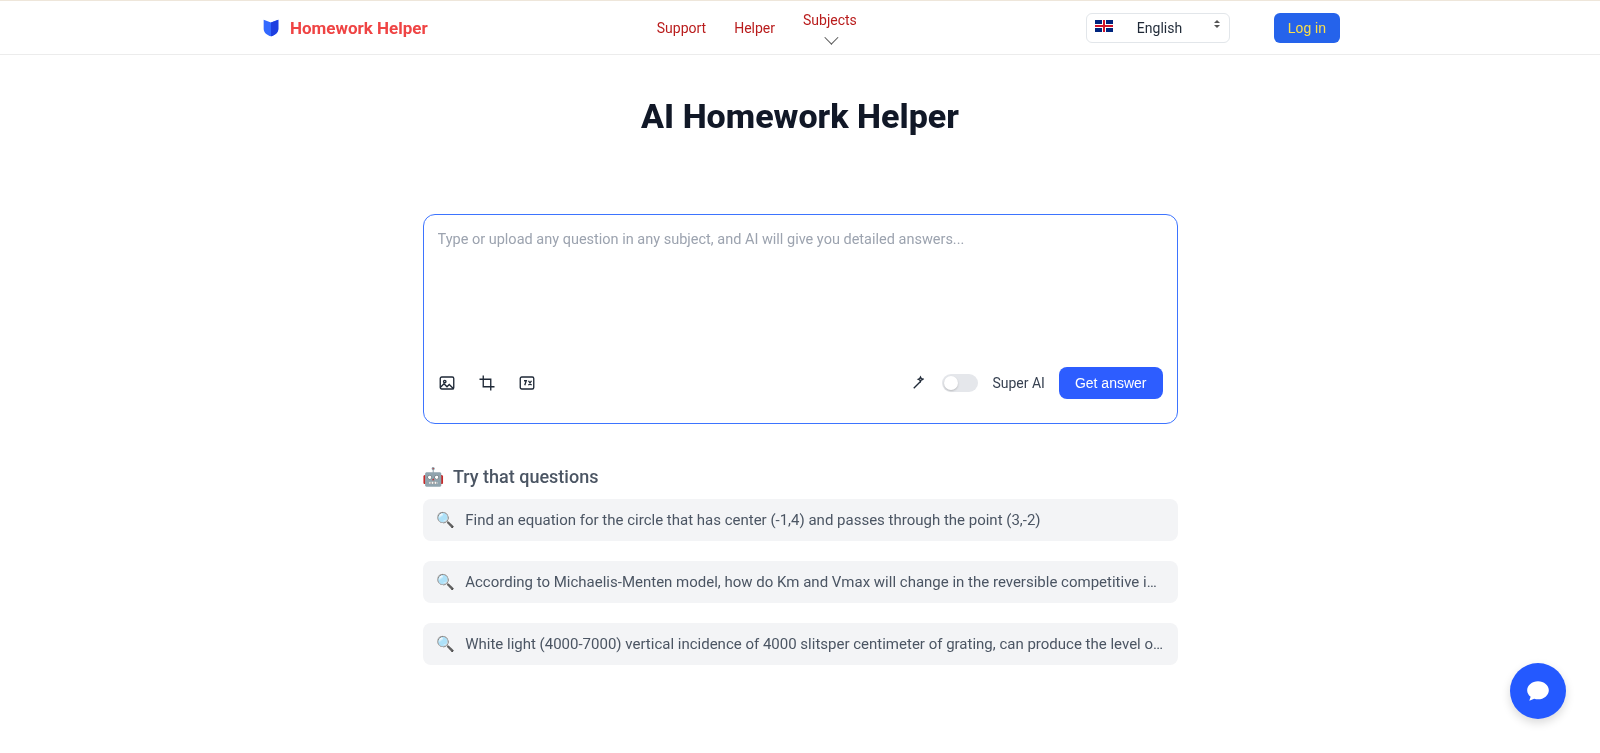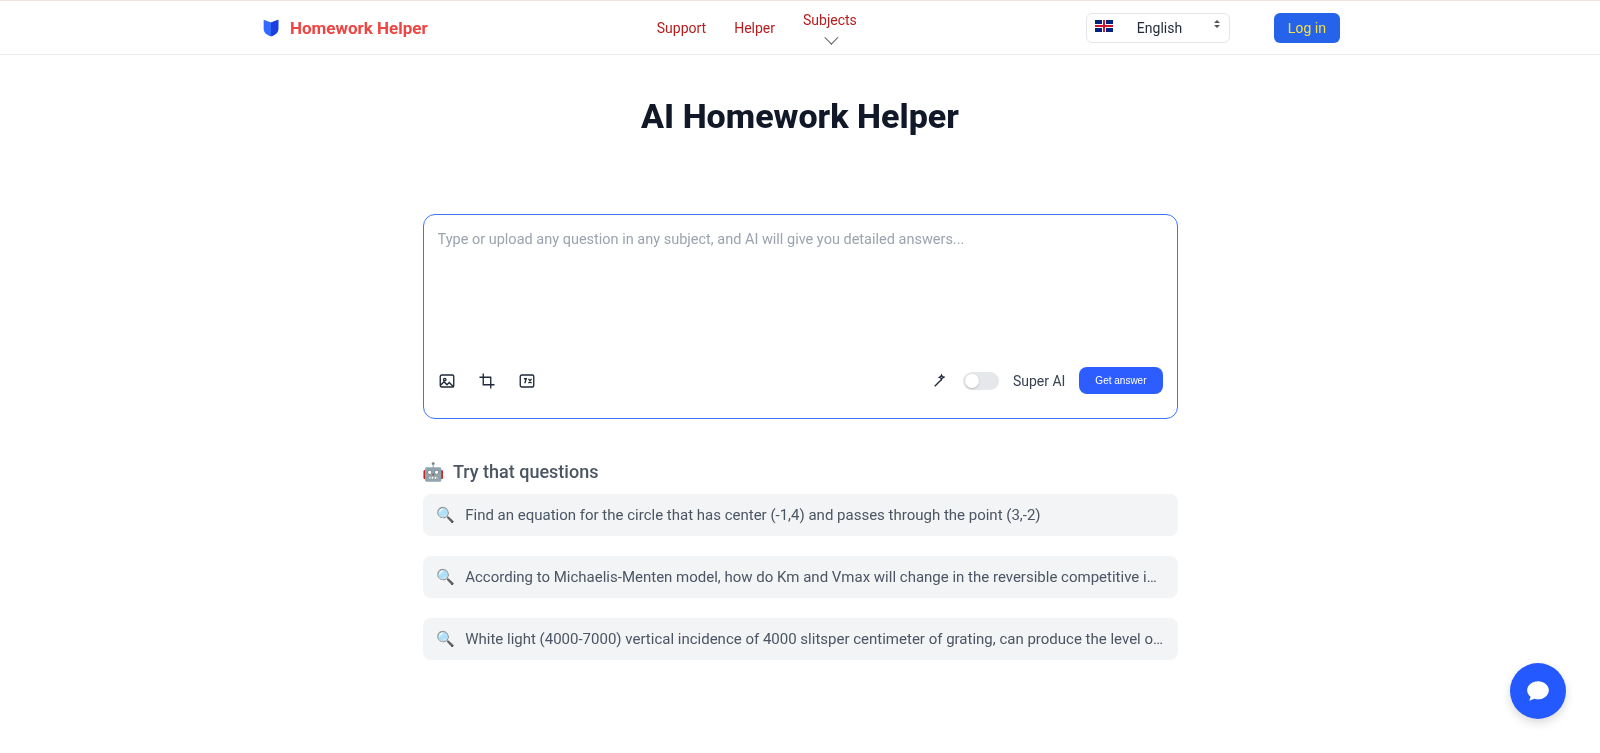--- a/index.html
+++ b/index.html
@@ -148,21 +148,21 @@
     background:#fff;
     box-shadow:0 1px 2px rgba(0,0,0,0.2);
   }
   .super-label { font-size:14px; color:#374151; }
   .get-answer-btn {
     background:#2d5dff;
     color:#fff;
     border:none;
     border-radius:8px;
     padding:8px 16px;
-    font-size:10px;
+    font-size:14px;
     cursor:pointer;
   }
 
   
   .suggestions {
     width:755px;
     margin-top: 42px;
   }
   .suggestions-header {
     display:flex; align-items:center; gap:8px;

